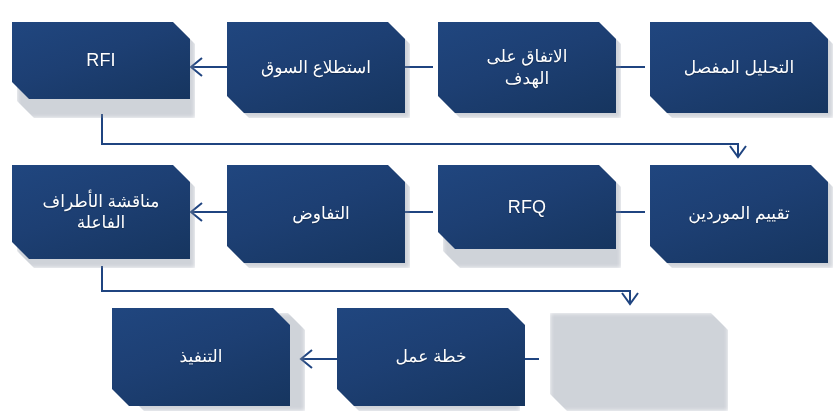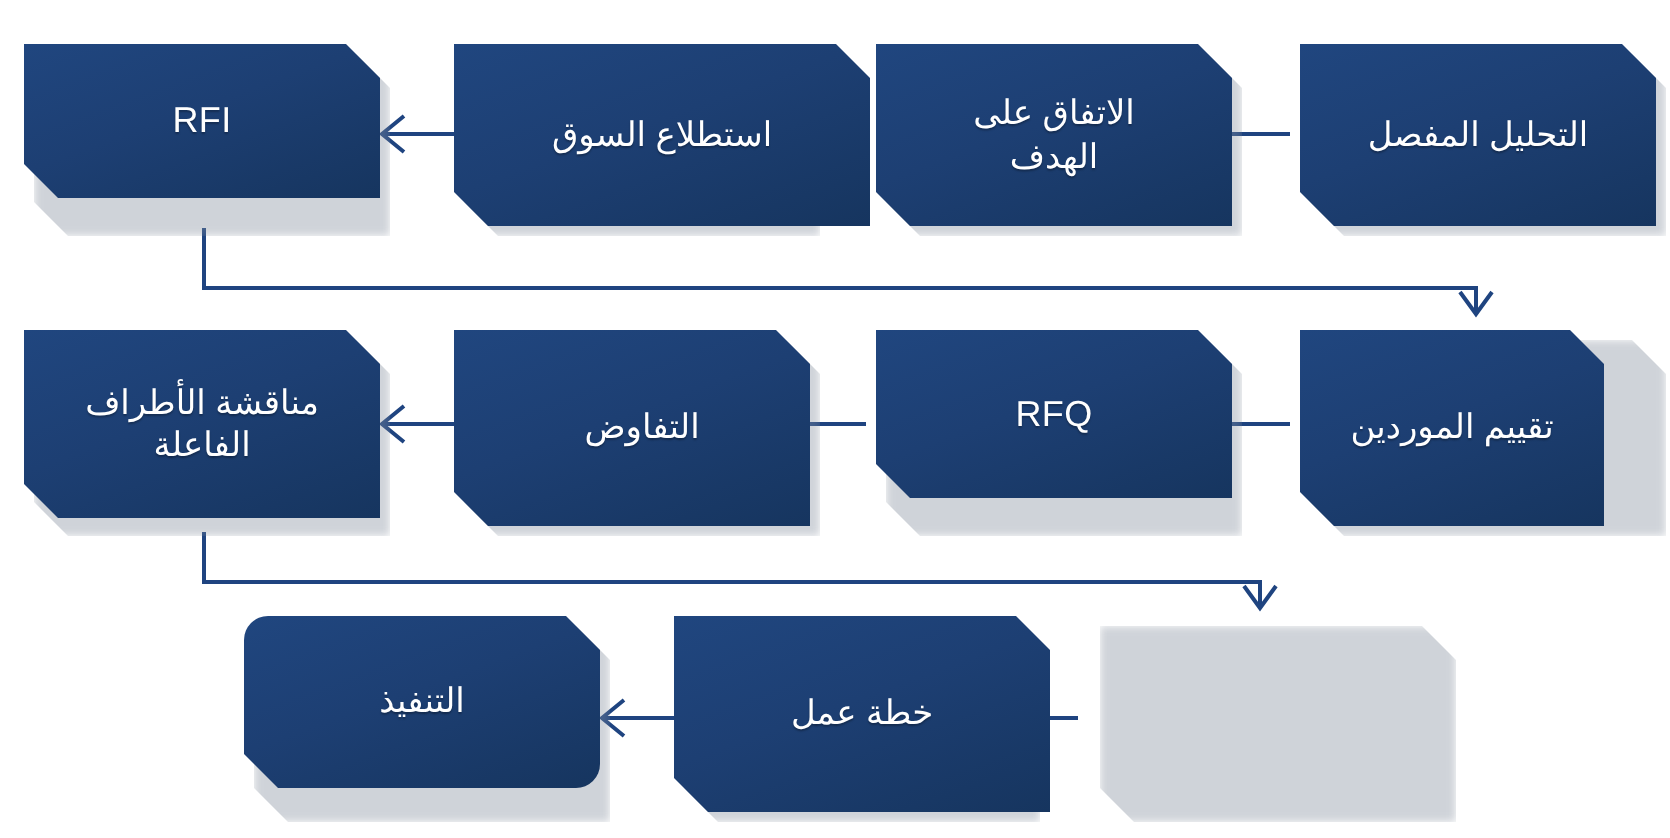--- a/index.html
+++ b/index.html
@@ -120,31 +120,31 @@
     <span class="node-label">التحليل المفصل</span>
   </div>
 
   <div class="node-shadow" style="left:443px; top:27px; width:178px; height:91px;"></div>
   <div class="node-box" style="left:438px; top:22px; width:178px; height:91px;">
     <span class="node-label">الاتفاق على
 الهدف</span>
   </div>
 
   <div class="node-shadow" style="left:232px; top:27px; width:178px; height:91px;"></div>
-  <div class="node-box" style="left:227px; top:22px; width:208px; height:91px;">
+  <div class="node-box" style="left:227px; top:22px; width:178px; height:91px;">
     <span class="node-label">استطلاع السوق</span>
   </div>
 
   <div class="node-shadow" style="left:17px; top:27px; width:178px; height:91px;"></div>
   <div class="node-box" style="left:12px; top:22px; width:178px; height:77px;">
     <span class="node-label latin">RFI</span>
   </div>
 
   <div class="node-shadow" style="left:655px; top:170px; width:178px; height:98px;"></div>
-  <div class="node-box" style="left:650px; top:165px; width:152px; height:98px;">
+  <div class="node-box" style="left:650px; top:165px; width:178px; height:98px;">
     <span class="node-label">تقييم الموردين</span>
   </div>
 
   <div class="node-shadow" style="left:443px; top:170px; width:178px; height:98px;"></div>
   <div class="node-box" style="left:438px; top:165px; width:178px; height:84px;">
     <span class="node-label latin">RFQ</span>
   </div>
 
   <div class="node-shadow" style="left:232px; top:170px; width:178px; height:98px;"></div>
   <div class="node-box" style="left:227px; top:165px; width:178px; height:98px;padding-left:20px;">
@@ -158,17 +158,17 @@
   </div>
 
   <div class="node-shadow" style="left:550px; top:313px; width:178px; height:98px;"></div>
 
   <div class="node-shadow" style="left:342px; top:313px; width:178px; height:98px;"></div>
   <div class="node-box" style="left:337px; top:308px; width:188px; height:98px;">
     <span class="node-label">خطة عمل</span>
   </div>
 
   <div class="node-shadow" style="left:127px; top:313px; width:178px; height:98px;"></div>
-  <div class="node-box" style="left:122px; top:308px; width:178px; height:86px;border-radius:12px;">
+  <div class="node-box" style="left:112px; top:308px; width:178px; height:98px;">
     <span class="node-label">التنفيذ</span>
   </div>
 
 </div>
 
 </body></html>

